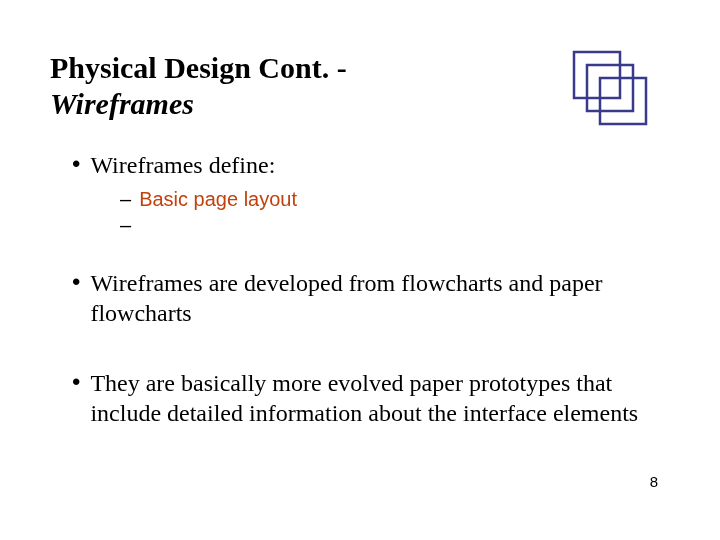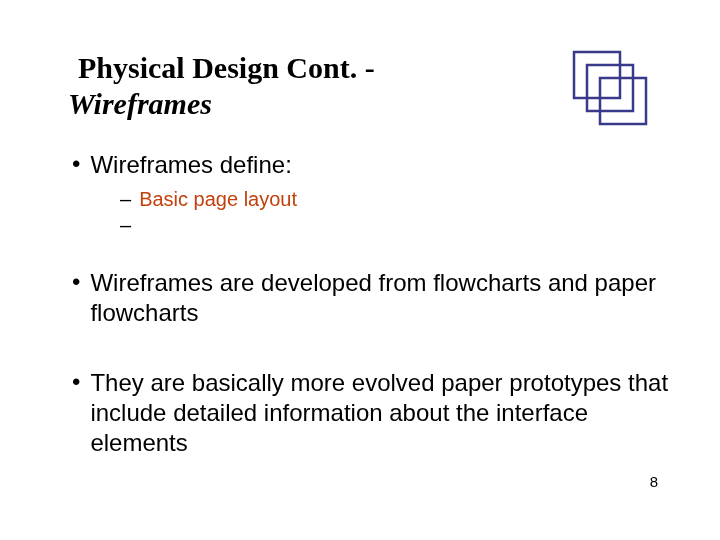--- a/index.html
+++ b/index.html
@@ -13,30 +13,28 @@
     }
     .title-block {
       margin-bottom: 28px;
     }
     .title-main {
       font-family: "Comic Sans MS", "Comic Sans", cursive;
       font-size: 30px;
       font-weight: bold;
       color: #000;
       line-height: 1.2;
-      margin-left: 28px;
     }
     .title-sub {
       font-family: "Comic Sans MS", "Comic Sans", cursive;
       font-size: 30px;
       font-style: italic;
       font-weight: bold;
       color: #000;
       line-height: 1.2;
-      margin-left: 18px;
     }
     .logo {
       position: absolute;
       top: 48px;
       right: 70px;
     }
     .content {
       padding-left: 22px;
     }
     .bullet-l1 {
@@ -47,20 +45,21 @@
     .bullet-l1 .dot {
       font-size: 24px;
       line-height: 1.2;
       margin-right: 10px;
       color: #000;
     }
     .bullet-l1 .txt {
       font-size: 24px;
       color: #000;
       line-height: 1.25;
+      font-family: Liberation Serif, serif;
     }
     .sub-bullets {
       padding-left: 48px;
       margin-bottom: 30px;
     }
     .bullet-l2 {
       display: flex;
       align-items: flex-start;
     }
     .bullet-l2 .dash {

